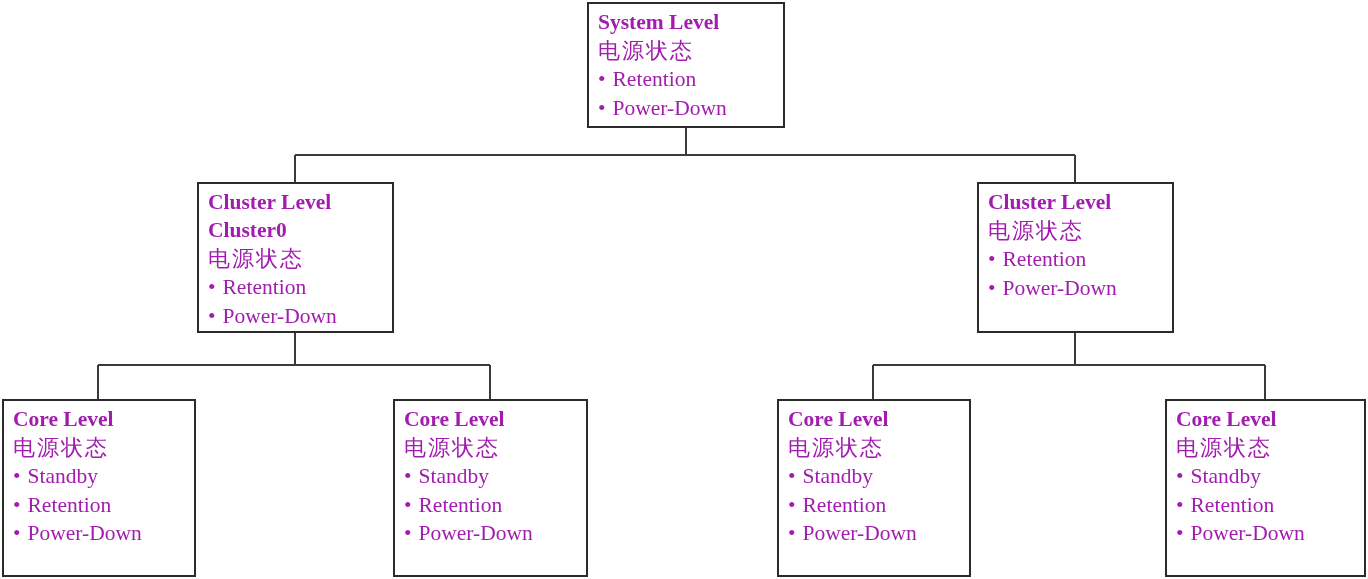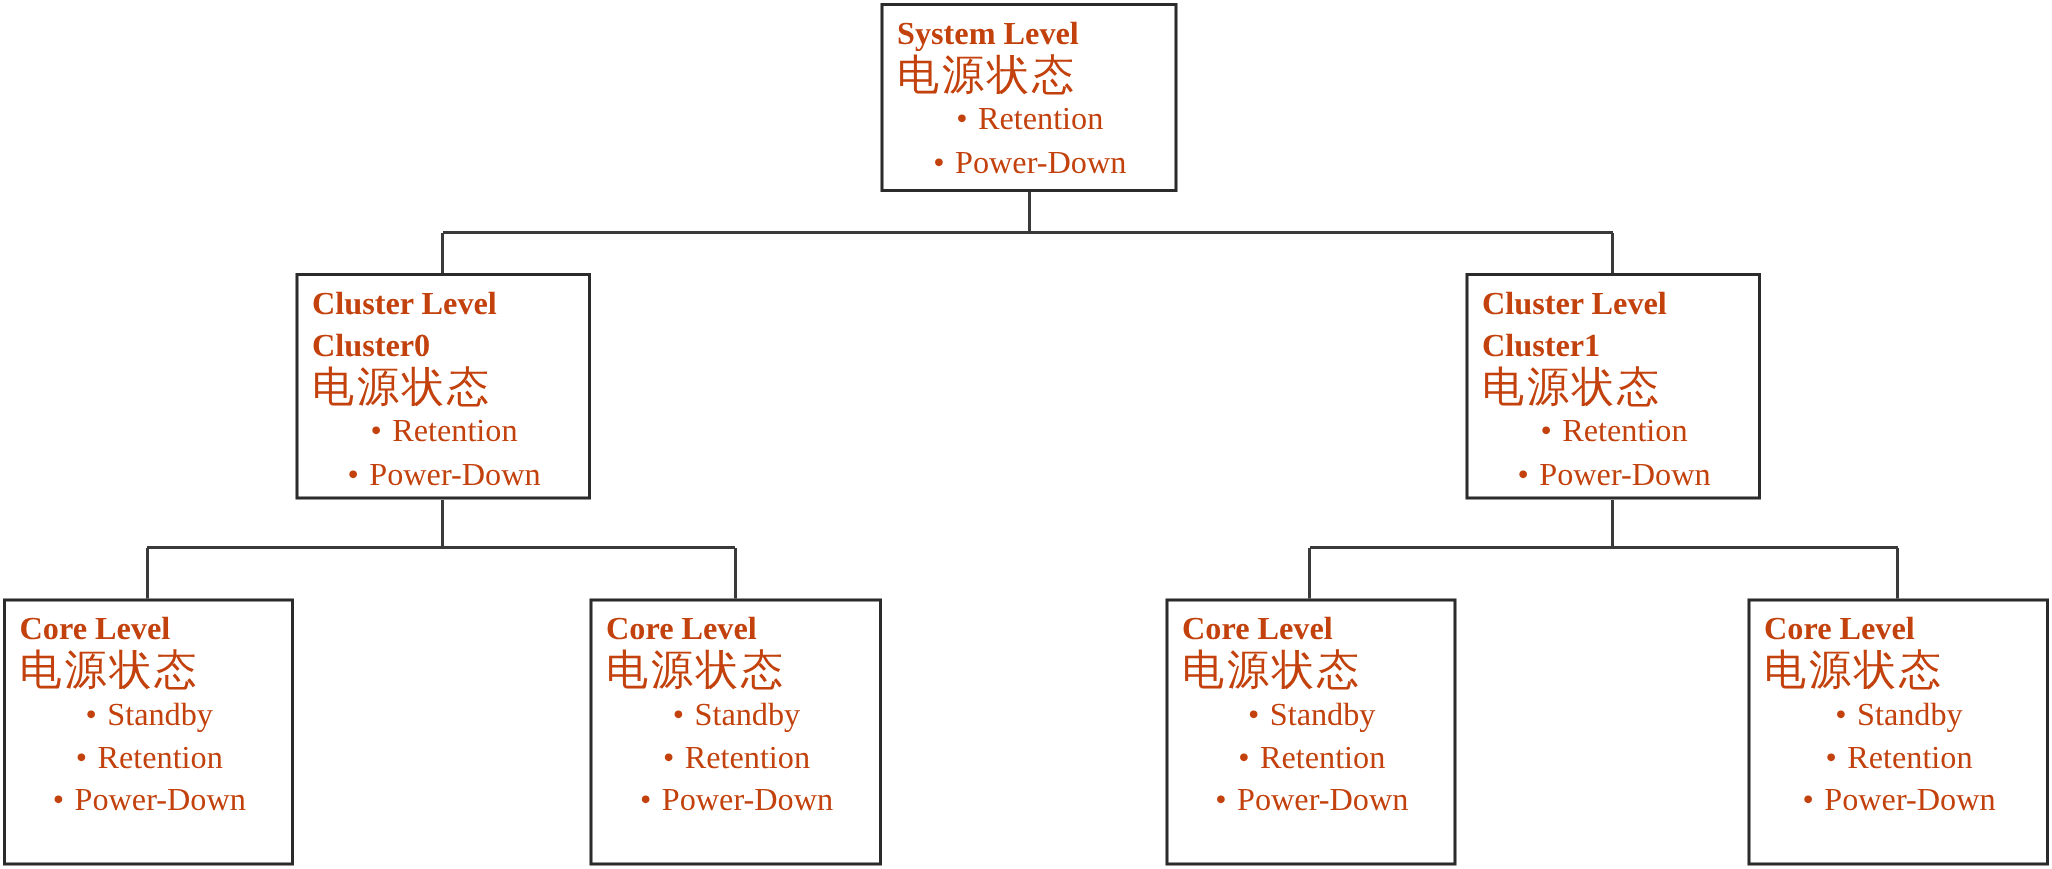--- a/index.html
+++ b/index.html
@@ -6,21 +6,21 @@
     margin: 0;
     padding: 0;
     background: #ffffff;
   }
   .canvas {
     position: relative;
     width: 1368px;
     height: 579px;
     background: #ffffff;
     font-family: "Liberation Serif", "DejaVu Serif", serif;
-    color: #c2410c;
+    color: #a21caf;
     overflow: hidden;
   }
   .connectors {
     position: absolute;
     left: 0; top: 0;
     width: 1368px; height: 579px;
   }
   .node {
     position: absolute;
     box-sizing: border-box;
@@ -29,30 +29,29 @@
     padding: 4px 8px 2px 9px;
   }
   .node .title,
   .node .subtitle {
     font-weight: bold;
     font-size: 21.5px;
     line-height: 28px;
     white-space: nowrap;
   }
   .node .zh {
-    font-size: 28px;
+    font-size: 22px;
     line-height: 29px;
     letter-spacing: 2px;
     white-space: nowrap;
   }
   .node ul.states {
     list-style: none;
     margin: 0;
     padding: 0;
-    text-align: center;
   }
   .node ul.states li {
     font-size: 21.5px;
     line-height: 28.5px;
     white-space: nowrap;
   }
   .node ul.states li .b {
     display: inline-block;
     margin-right: 7px;
   }
@@ -93,21 +92,20 @@
     <div class="subtitle">Cluster0</div>
     <div class="zh">电源状态</div>
     <ul class="states">
       <li><span class="b">•</span><span>Retention</span></li>
       <li><span class="b">•</span><span>Power-Down</span></li>
     </ul>
   </div>
 
   <div class="node" id="node-cluster1">
     <div class="title">Cluster Level</div>
-    <div class="subtitle">Cluster1</div>
     <div class="zh">电源状态</div>
     <ul class="states">
       <li><span class="b">•</span><span>Retention</span></li>
       <li><span class="b">•</span><span>Power-Down</span></li>
     </ul>
   </div>
 
   <div class="node" id="node-core0">
     <div class="title">Core Level</div>
     <div class="zh">电源状态</div>

